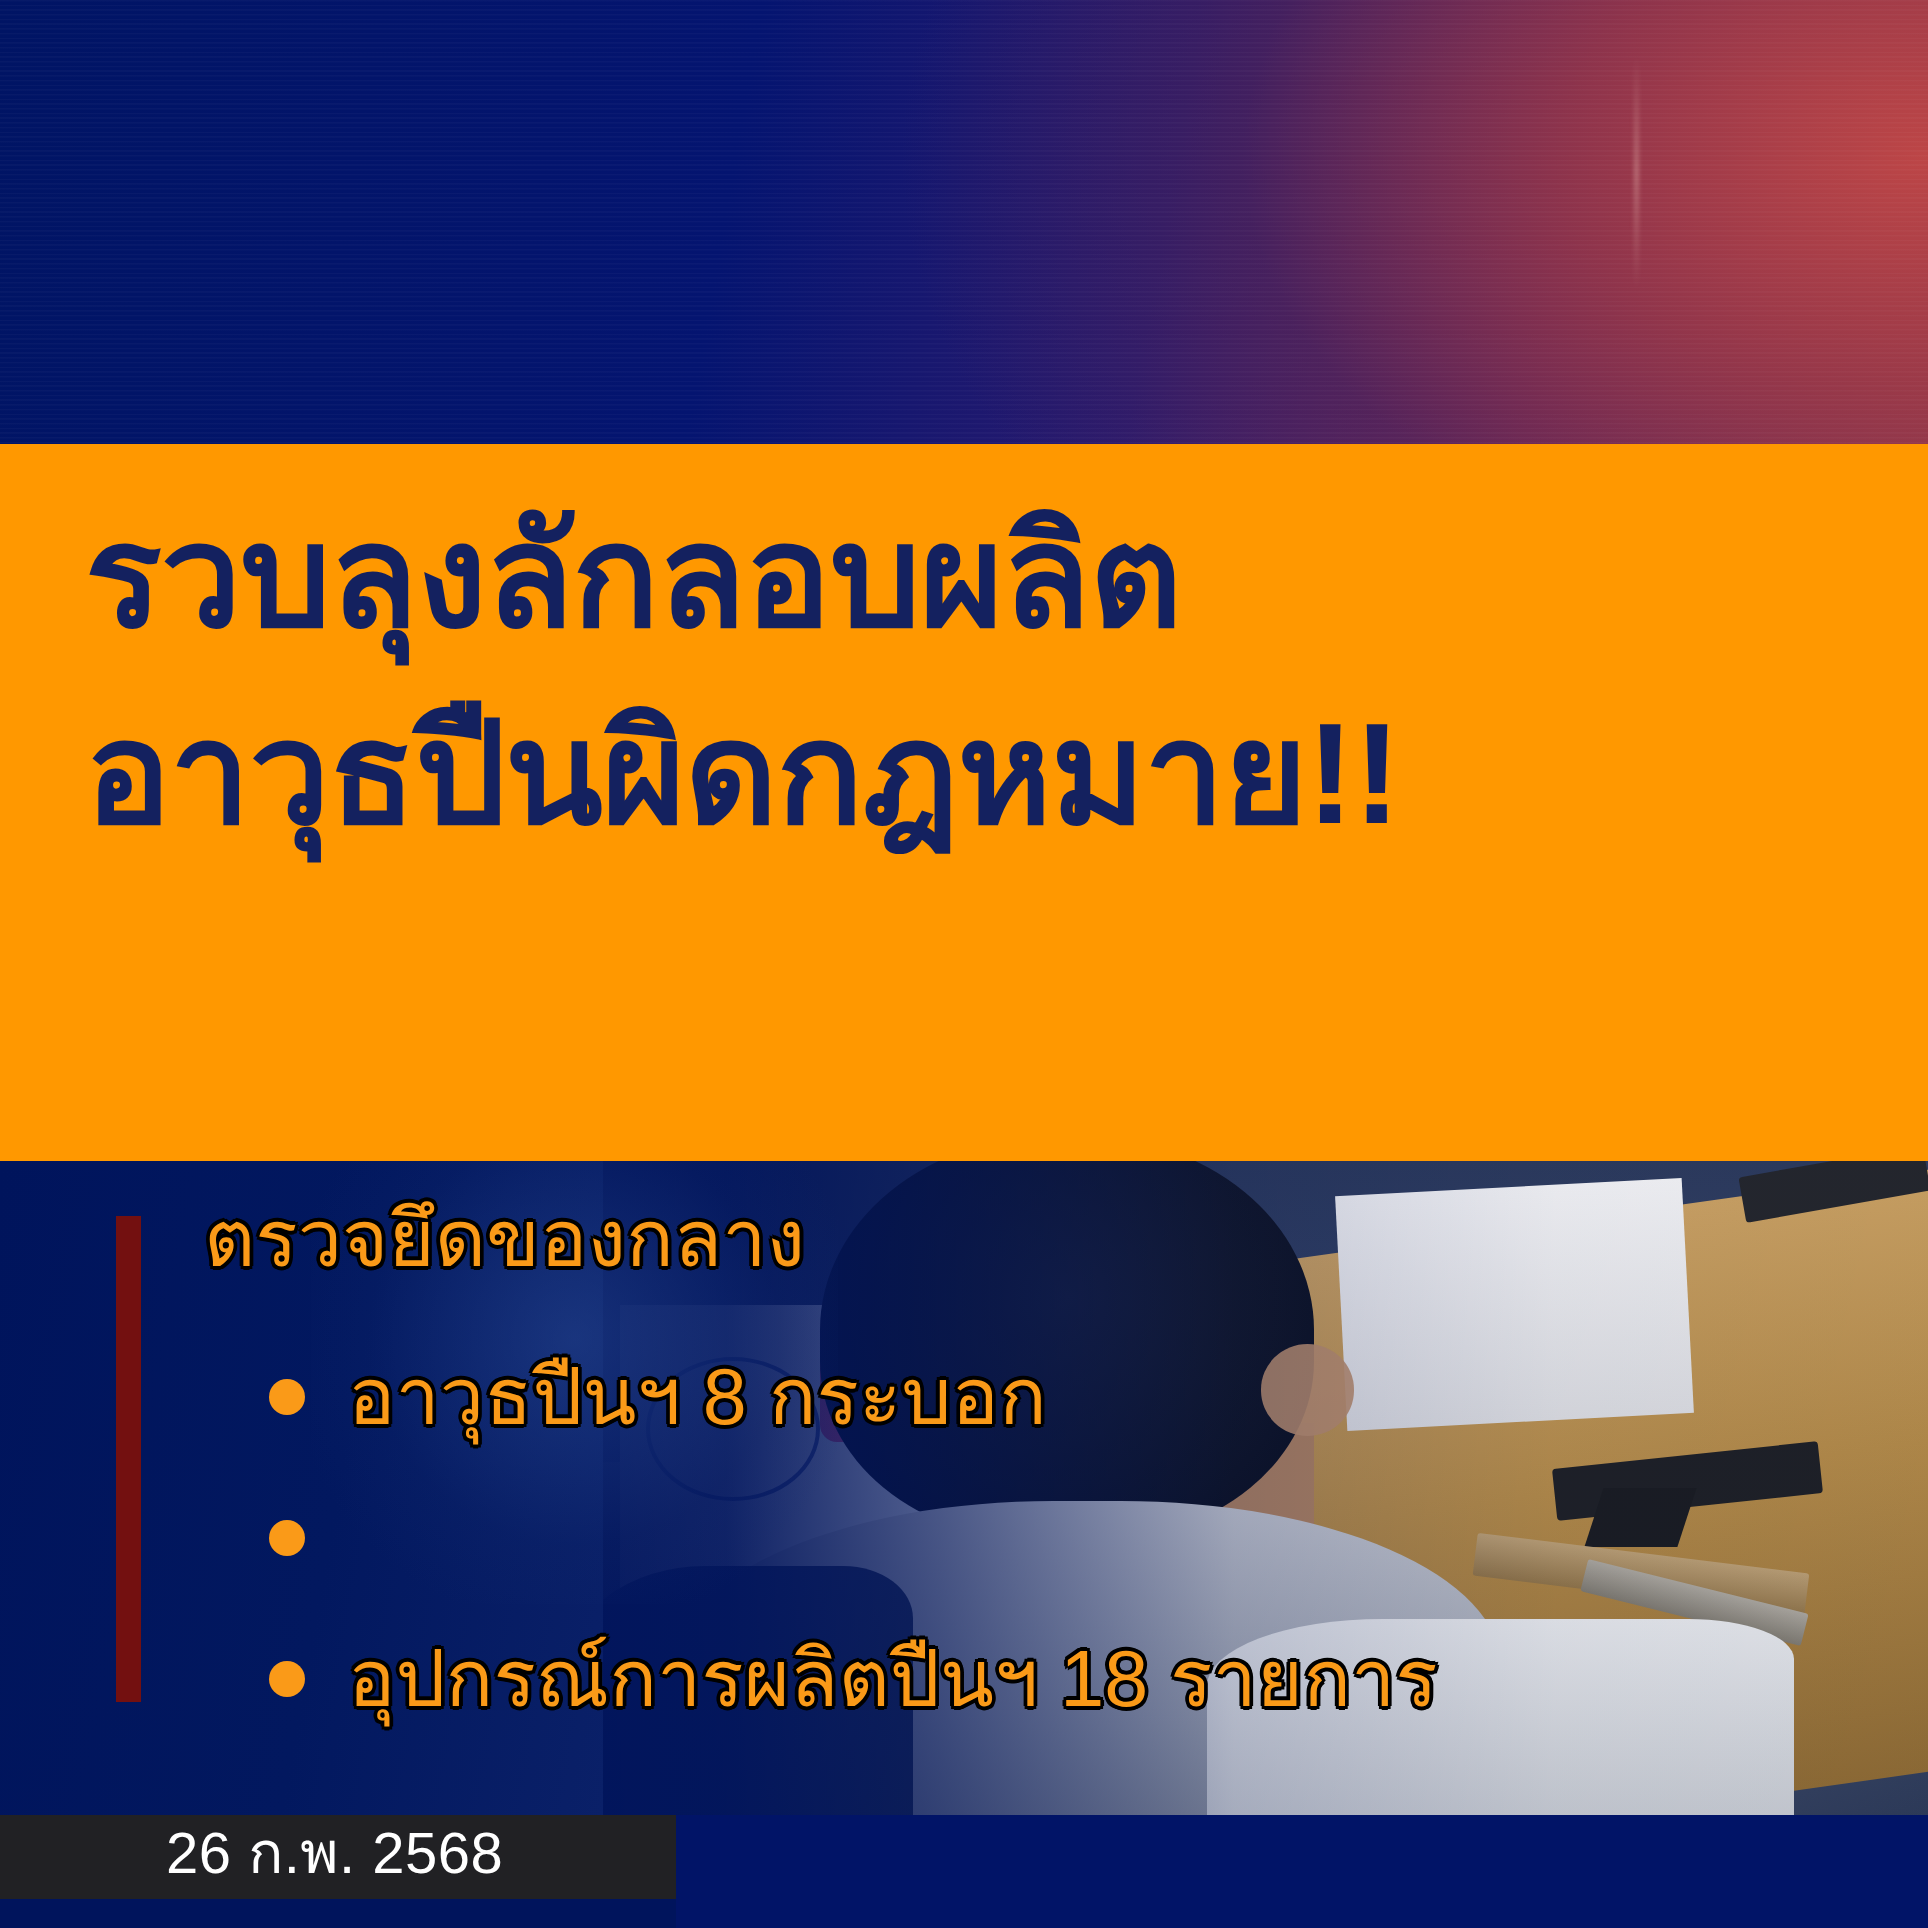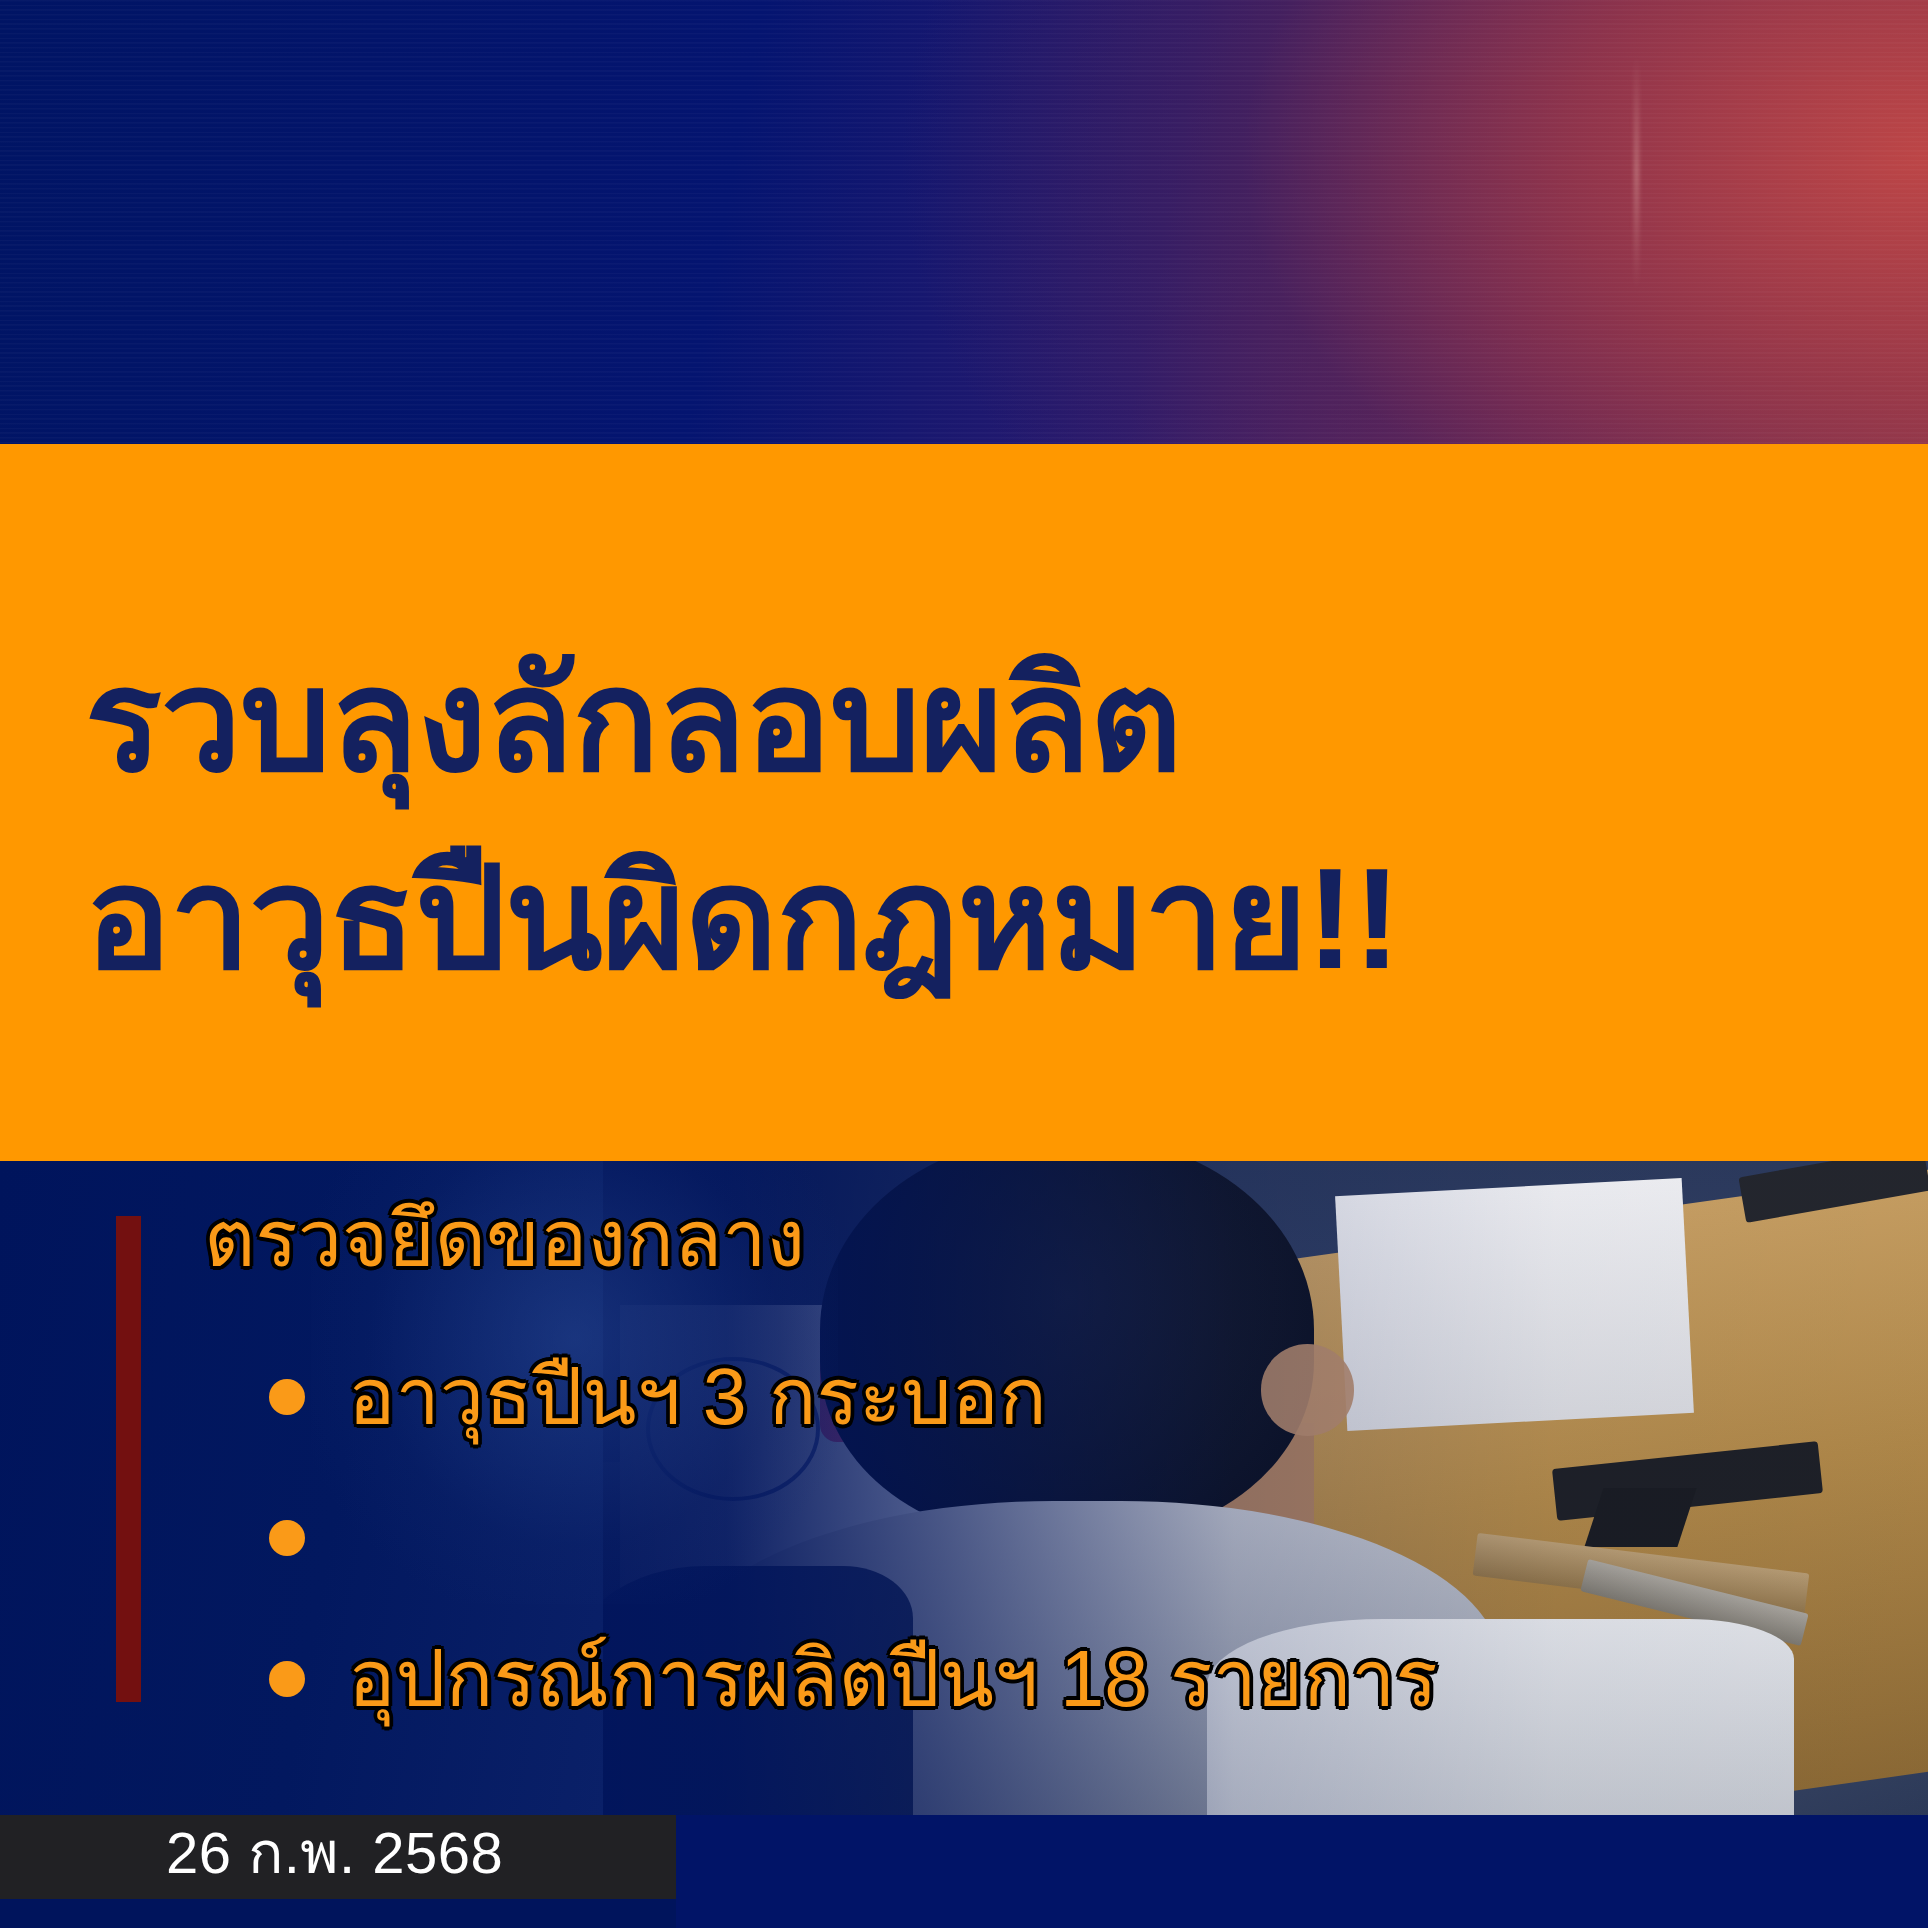--- a/index.html
+++ b/index.html
@@ -37,21 +37,21 @@
     background:repeating-linear-gradient(to bottom, rgba(255,255,255,0.028) 0px, rgba(255,255,255,0.028) 0.9px, rgba(0,0,0,0.0) 1.9px, rgba(0,0,0,0.0) 4.7px);
     pointer-events:none;
   }
 
   
   .headline-banner {
     position:absolute; left:0; top:444px;
     width:1928px; height:717px;
     background:#ff9800;
     padding:34px 38px 0 85px;
-    display:flex; flex-direction:column; justify-content:center;
+    display:flex; flex-direction:column; 
   }
   .headline-line {
     color:#14215f;
     font-weight:bold;
     font-size:143px;
     line-height:1.38;
     letter-spacing:-0.9px;
     white-space:nowrap;
   }
 
@@ -286,21 +286,21 @@
   </div>
 
   <div class="content">
     <div class="accent-bar"></div>
 
     <div class="seized-heading">ตรวจยึดของกลาง</div>
 
     <ul class="bullet-list">
       <li class="bullet-item">
         <span class="bullet-dot"></span>
-        <span class="bullet-text">อาวุธปืนฯ 3 กระบอก</span>
+        <span class="bullet-text">อาวุธปืนฯ 8 กระบอก</span>
       </li>
       <li class="bullet-item">
         <span class="bullet-dot"></span>
       </li>
       <li class="bullet-item">
         <span class="bullet-dot"></span>
         <span class="bullet-text">อุปกรณ์การผลิตปืนฯ 18 รายการ</span>
       </li>
     </ul>
   </div>

